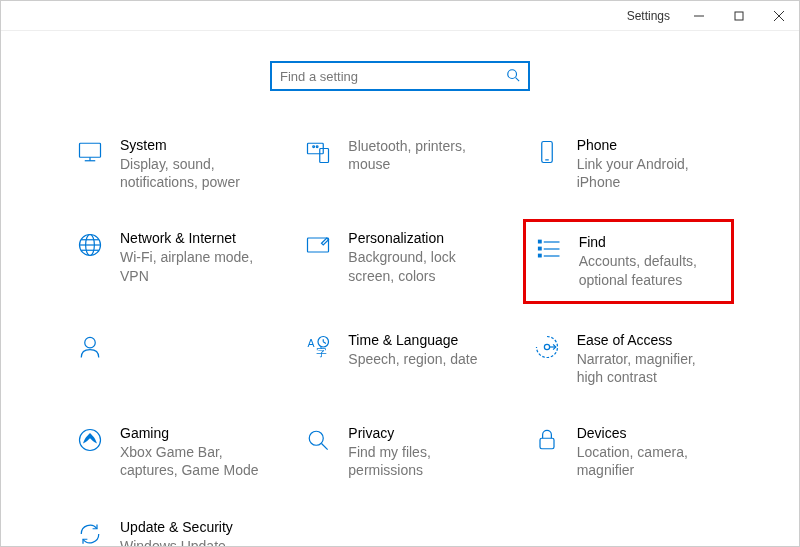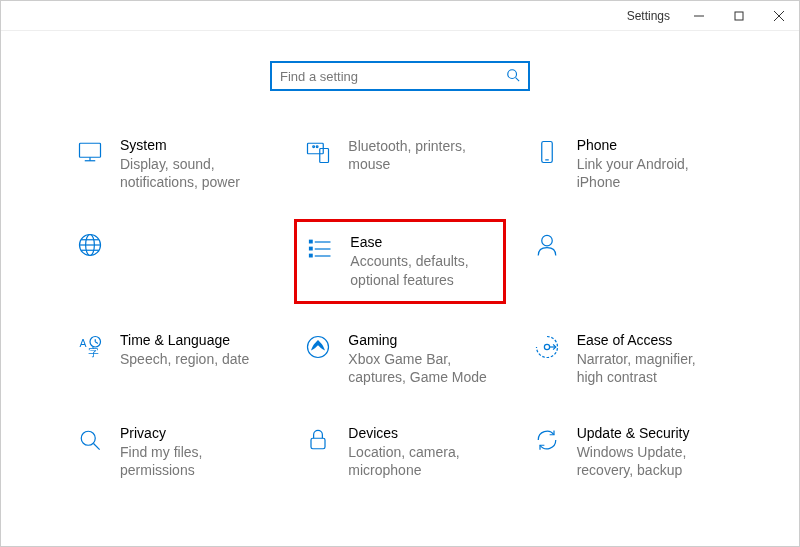--- a/index.html
+++ b/index.html
@@ -207,36 +207,52 @@
       <div class="tile">
         <div class="tile-icon">
           <svg viewBox="0 0 32 32">
               <circle cx="16" cy="16" r="12"></circle>
               <ellipse cx="16" cy="16" rx="5" ry="12"></ellipse>
               <line x1="4" y1="16" x2="28" y2="16"></line>
               <line x1="6" y1="10" x2="26" y2="10"></line>
               <line x1="6" y1="22" x2="26" y2="22"></line>
             </svg>
         </div>
-      </div>
-
+        <div class="tile-text">
+          <div class="tile-title">Network &amp; Internet</div>
+          <div class="tile-desc">Wi-Fi, airplane mode, VPN</div>
+        </div>
+      </div>
+
+      <div class="tile">
+        <div class="tile-icon">
+          <svg viewBox="0 0 32 32">
+              <rect x="4" y="8" width="24" height="16" rx="1"></rect>
+              <path d="M20 14 L26 8 L28 10 L22 16 Z"></path>
+            </svg>
+        </div>
+        <div class="tile-text">
+          <div class="tile-title">Personalization</div>
+          <div class="tile-desc">Background, lock screen, colors</div>
+        </div>
+      </div>
 
       <div class="tile highlight">
         <div class="tile-icon">
           <svg viewBox="0 0 32 32">
               <line x1="10" y1="8" x2="28" y2="8"></line>
               <line x1="10" y1="16" x2="28" y2="16"></line>
               <line x1="10" y1="24" x2="28" y2="24"></line>
               <rect x="4" y="6" width="3" height="3" fill="#0078d7"></rect>
               <rect x="4" y="14" width="3" height="3" fill="#0078d7"></rect>
               <rect x="4" y="22" width="3" height="3" fill="#0078d7"></rect>
             </svg>
         </div>
         <div class="tile-text">
-          <div class="tile-title">Ease</div>
+          <div class="tile-title">Find</div>
           <div class="tile-desc">Accounts, defaults, optional features</div>
         </div>
       </div>
 
       <div class="tile">
         <div class="tile-icon">
           <svg viewBox="0 0 32 32">
               <circle cx="16" cy="11" r="6"></circle>
               <path d="M6 28 C6 21 11 19 16 19 C21 19 26 21 26 28"></path>
             </svg>
@@ -255,68 +271,68 @@
         </div>
         <div class="tile-text">
           <div class="tile-title">Time &amp; Language</div>
           <div class="tile-desc">Speech, region, date</div>
         </div>
       </div>
 
       <div class="tile">
         <div class="tile-icon">
           <svg viewBox="0 0 32 32">
-              <circle cx="16" cy="16" r="12"></circle>
-              <path d="M16 8 C12 12 10 14 8 20 C12 18 14 16 16 14 C18 16 20 18 24 20 C22 14 20 12 16 8 Z" fill="#0078d7" stroke="none"></path>
-            </svg>
-        </div>
-        <div class="tile-text">
-          <div class="tile-title">Gaming</div>
-          <div class="tile-desc">Xbox Game Bar, captures, Game Mode</div>
-        </div>
-      </div>
-
-      <div class="tile">
-        <div class="tile-icon">
-          <svg viewBox="0 0 32 32">
               <path d="M16 4 A12 12 0 1 1 4 16" stroke-dasharray="3 2"></path>
               <circle cx="16" cy="16" r="3"></circle>
               <line x1="19" y1="16" x2="26" y2="16"></line>
               <polyline points="23,13 26,16 23,19"></polyline>
             </svg>
         </div>
         <div class="tile-text">
           <div class="tile-title">Ease of Access</div>
           <div class="tile-desc">Narrator, magnifier, high contrast</div>
         </div>
       </div>
 
       <div class="tile">
         <div class="tile-icon">
           <svg viewBox="0 0 32 32">
+              <circle cx="16" cy="16" r="12"></circle>
+              <path d="M16 8 C12 12 10 14 8 20 C12 18 14 16 16 14 C18 16 20 18 24 20 C22 14 20 12 16 8 Z" fill="#0078d7" stroke="none"></path>
+            </svg>
+        </div>
+        <div class="tile-text">
+          <div class="tile-title">Gaming</div>
+          <div class="tile-desc">Xbox Game Bar, captures, Game Mode</div>
+        </div>
+      </div>
+
+      <div class="tile">
+        <div class="tile-icon">
+          <svg viewBox="0 0 32 32">
               <circle cx="14" cy="14" r="8"></circle>
               <line x1="20" y1="20" x2="27" y2="27"></line>
             </svg>
         </div>
         <div class="tile-text">
           <div class="tile-title">Privacy</div>
           <div class="tile-desc">Find my files, permissions</div>
         </div>
       </div>
 
       <div class="tile">
         <div class="tile-icon">
           <svg viewBox="0 0 32 32">
               <rect x="8" y="14" width="16" height="12" rx="2"></rect>
               <path d="M11 14 V10 a5 5 0 0 1 10 0 V14"></path>
             </svg>
         </div>
         <div class="tile-text">
           <div class="tile-title">Devices</div>
-          <div class="tile-desc">Location, camera, microphone</div>
+          <div class="tile-desc">Location, camera, magnifier</div>
         </div>
       </div>
 
       <div class="tile">
         <div class="tile-icon">
           <svg viewBox="0 0 32 32">
               <path d="M6 16 A10 10 0 0 1 24 10"></path>
               <polyline points="24,5 24,10 19,10"></polyline>
               <path d="M26 16 A10 10 0 0 1 8 22"></path>
               <polyline points="8,27 8,22 13,22"></polyline>

